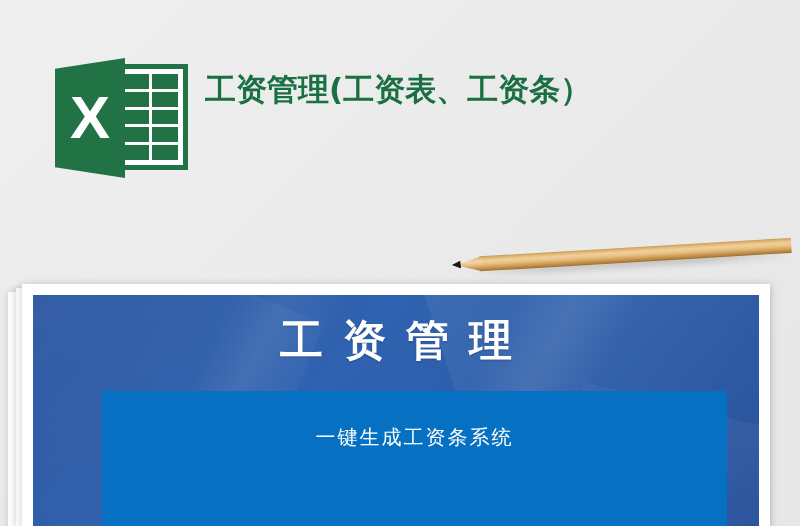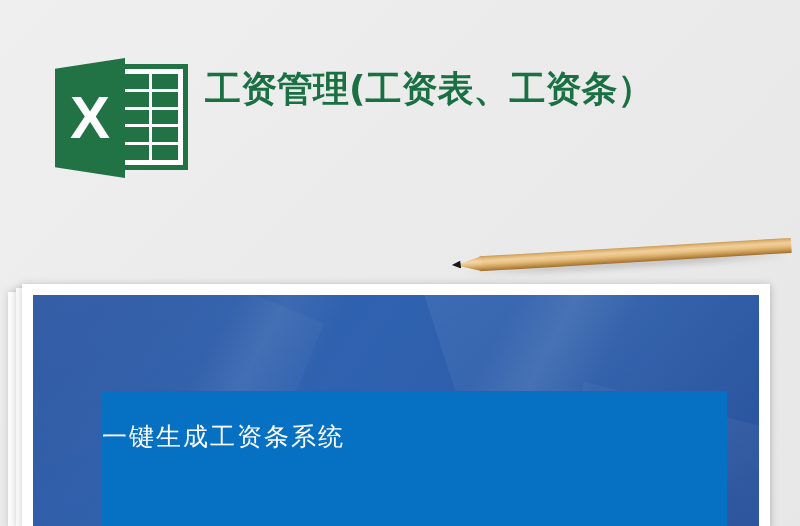--- a/index.html
+++ b/index.html
@@ -116,21 +116,21 @@
 
   
   #header-text {
     position: absolute;
     left: 205px;
     top: 66px;
     width: 580px;
   }
   #main-title {
     color: #1a7043;
-    font-size: 36px;
+    font-size: 31px;
     font-weight: bold;
     line-height: 46px;
     letter-spacing: 0px;
     white-space: nowrap;
     font-family: "DejaVu Sans", "Liberation Sans", sans-serif;
   }
   #sub-title {
     color: #555555;
     font-size: 27px;
     line-height: 46px;
@@ -298,22 +298,23 @@
     top: 96px;
     width: 625px;
     height: 139px;
     background: #0670c3;
   }
   #inner-panel-text {
     position: absolute;
     left: 0;
     top: 28px;
     width: 625px;
+    text-align: center;
     color: #ffffff;
-    font-size: 25px;
+    font-size: 20px;
     letter-spacing: 2px;
     line-height: 36px;
     font-family: "DejaVu Serif", "Liberation Serif", serif;
   }
 </style>
 </head>
 <body>
 
 <div id="page">
 
@@ -362,20 +363,21 @@
   <div id="card-stack">
     <div class="back-sheet" id="back-sheet-2"></div>
     <div class="back-sheet" id="back-sheet-1"></div>
 
     <div id="card-front">
       <div id="banner">
         <div class="facet" id="facet-a"></div>
         <div class="facet" id="facet-b"></div>
         <div class="facet" id="facet-c"></div>
 
+        <div id="banner-title">工资管理</div>
 
         <div id="inner-panel">
           <div id="inner-panel-text">一键生成工资条系统</div>
         </div>
       </div>
     </div>
   </div>
 
 </div>
 

